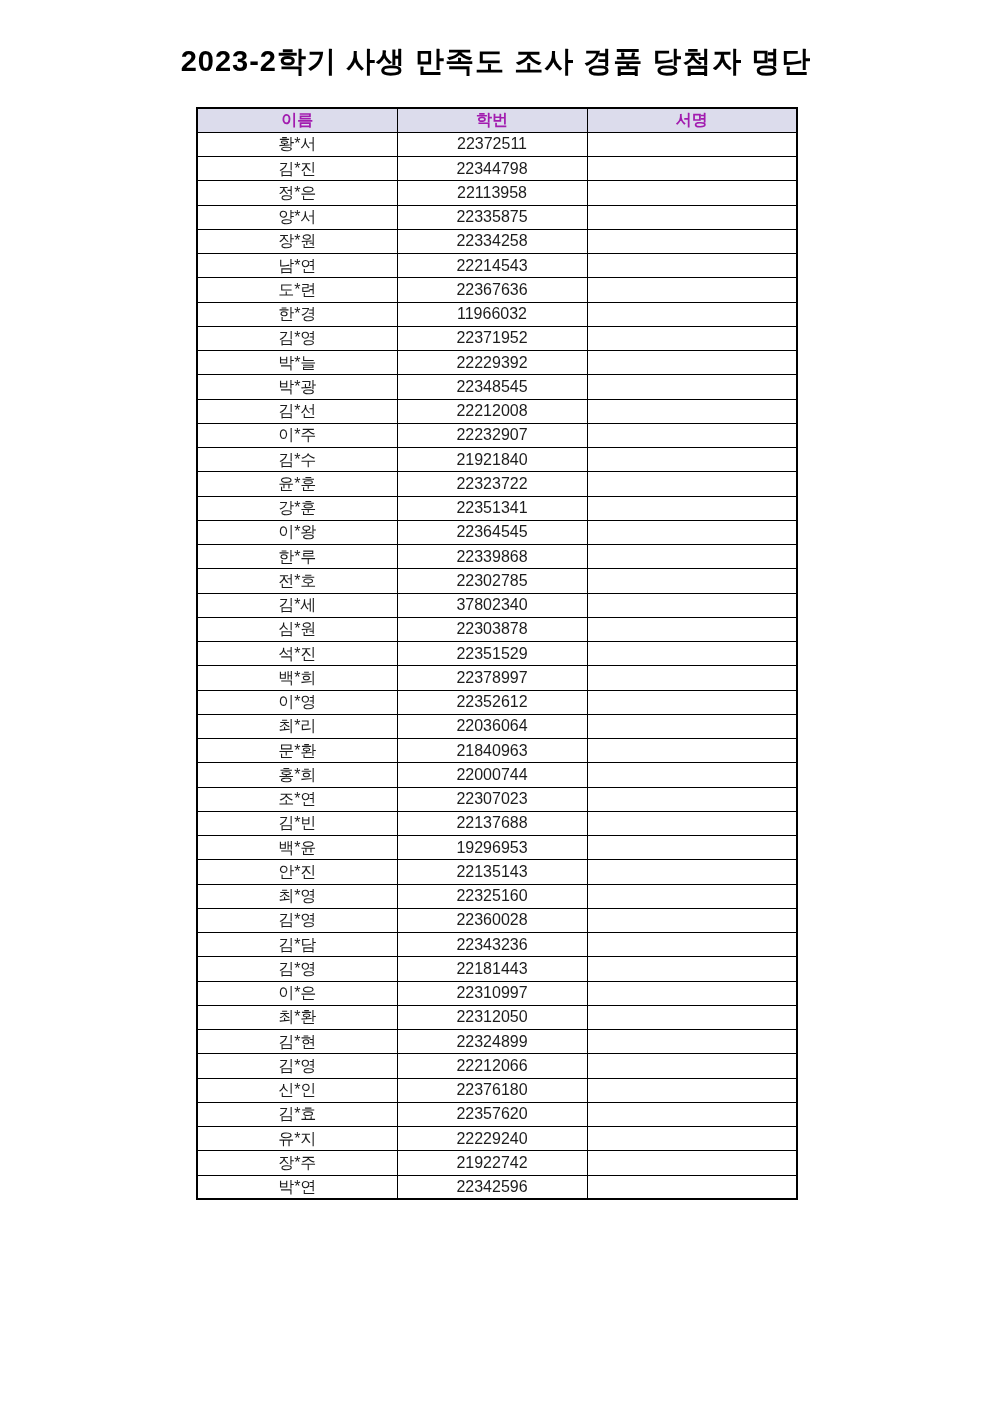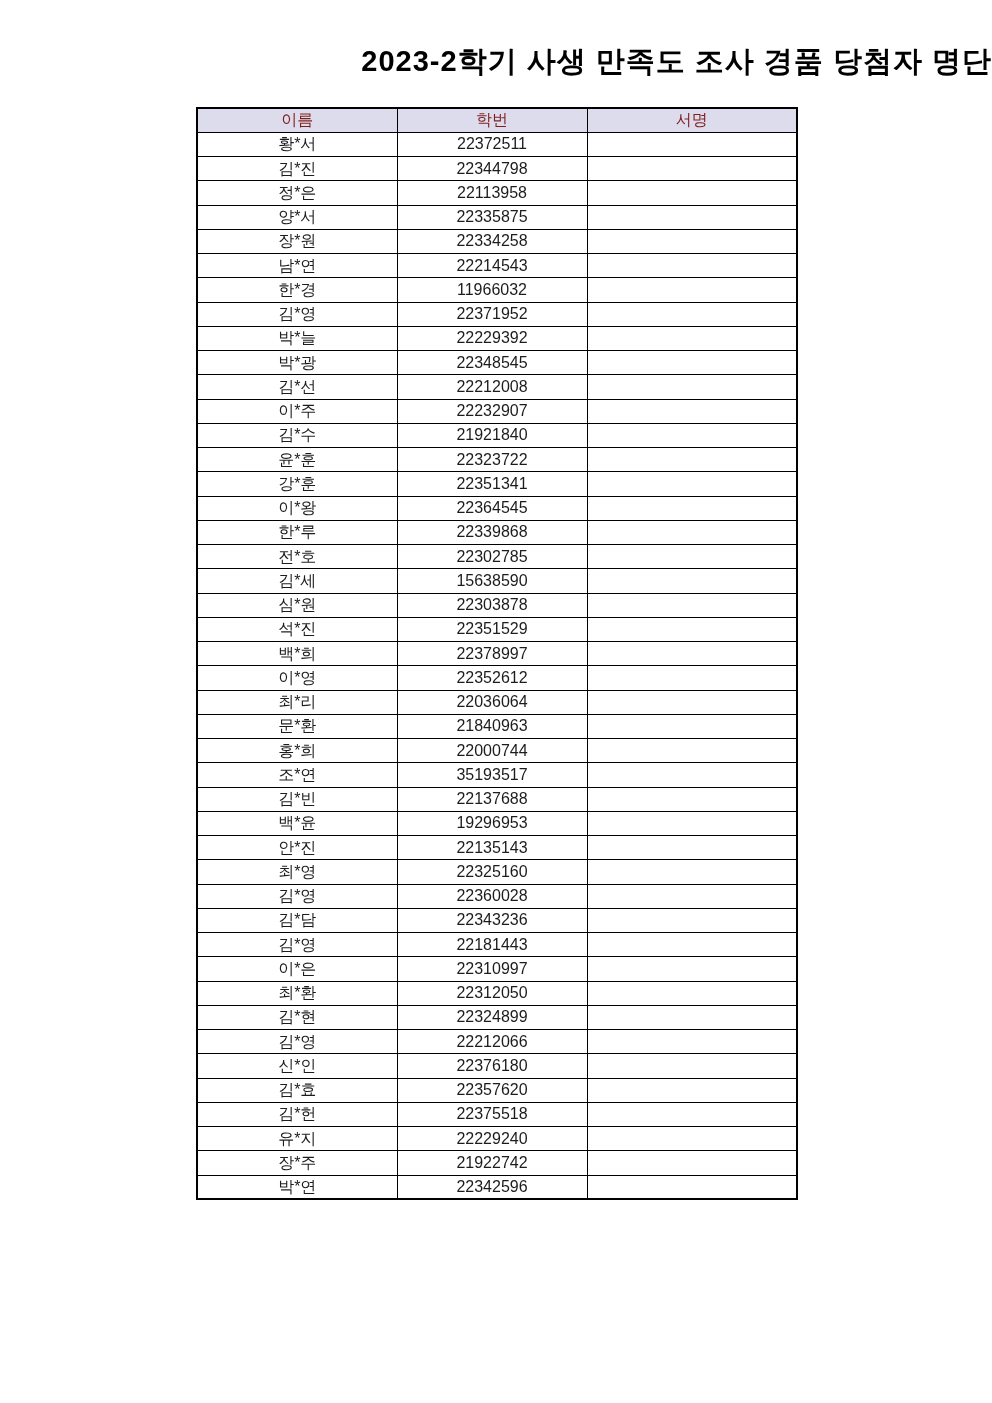--- a/index.html
+++ b/index.html
@@ -9,21 +9,21 @@
     height: 1403px;
     position: relative;
     font-family: "Liberation Sans", sans-serif;
     color: #1a1a1a;
   }
   .page-title {
     position: absolute;
     top: 42px;
     left: 0;
     width: 100%;
-    text-align: right;
+    text-align: center;
     font-size: 29px;
     font-weight: bold;
     letter-spacing: 1px;
     color: #000000;
     white-space: nowrap;
   }
   .table-wrap {
     position: absolute;
     left: 196px;
     top: 107px;
@@ -43,22 +43,22 @@
     text-align: center;
     vertical-align: middle;
     font-size: 16px;
     line-height: 1;
     padding: 0;
     overflow: hidden;
     white-space: nowrap;
   }
   table.winner-table th {
     background: var(--header-bg, #dcdcec);
-    font-weight: normal;
-    color: #7f1d1d;
+    font-weight: bold;
+    color: #a21caf;
     text-align: center;
   }
   table.winner-table td { color: #1c1c1c; }
 </style>
 </head>
 <body>
 
 <div class="page-title">2023-2학기 사생 만족도 조사 경품 당첨자 명단</div>
 
 <div class="table-wrap">
@@ -100,20 +100,25 @@
           <td>장*원</td>
           <td>22334258</td>
           <td></td>
         </tr>
         <tr>
           <td>남*연</td>
           <td>22214543</td>
           <td></td>
         </tr>
         <tr>
+          <td>도*련</td>
+          <td>22367636</td>
+          <td></td>
+        </tr>
+        <tr>
           <td>한*경</td>
           <td>11966032</td>
           <td></td>
         </tr>
         <tr>
           <td>김*영</td>
           <td>22371952</td>
           <td></td>
         </tr>
         <tr>
@@ -161,21 +166,21 @@
           <td>22339868</td>
           <td></td>
         </tr>
         <tr>
           <td>전*호</td>
           <td>22302785</td>
           <td></td>
         </tr>
         <tr>
           <td>김*세</td>
-          <td>15638590</td>
+          <td>37802340</td>
           <td></td>
         </tr>
         <tr>
           <td>심*원</td>
           <td>22303878</td>
           <td></td>
         </tr>
         <tr>
           <td>석*진</td>
           <td>22351529</td>
@@ -201,21 +206,21 @@
           <td>21840963</td>
           <td></td>
         </tr>
         <tr>
           <td>홍*희</td>
           <td>22000744</td>
           <td></td>
         </tr>
         <tr>
           <td>조*연</td>
-          <td>35193517</td>
+          <td>22307023</td>
           <td></td>
         </tr>
         <tr>
           <td>김*빈</td>
           <td>22137688</td>
           <td></td>
         </tr>
         <tr>
           <td>백*윤</td>
           <td>19296953</td>
@@ -267,25 +272,20 @@
           <td></td>
         </tr>
         <tr>
           <td>신*인</td>
           <td>22376180</td>
           <td></td>
         </tr>
         <tr>
           <td>김*효</td>
           <td>22357620</td>
-          <td></td>
-        </tr>
-        <tr>
-          <td>김*헌</td>
-          <td>22375518</td>
           <td></td>
         </tr>
         <tr>
           <td>유*지</td>
           <td>22229240</td>
           <td></td>
         </tr>
         <tr>
           <td>장*주</td>
           <td>21922742</td>

